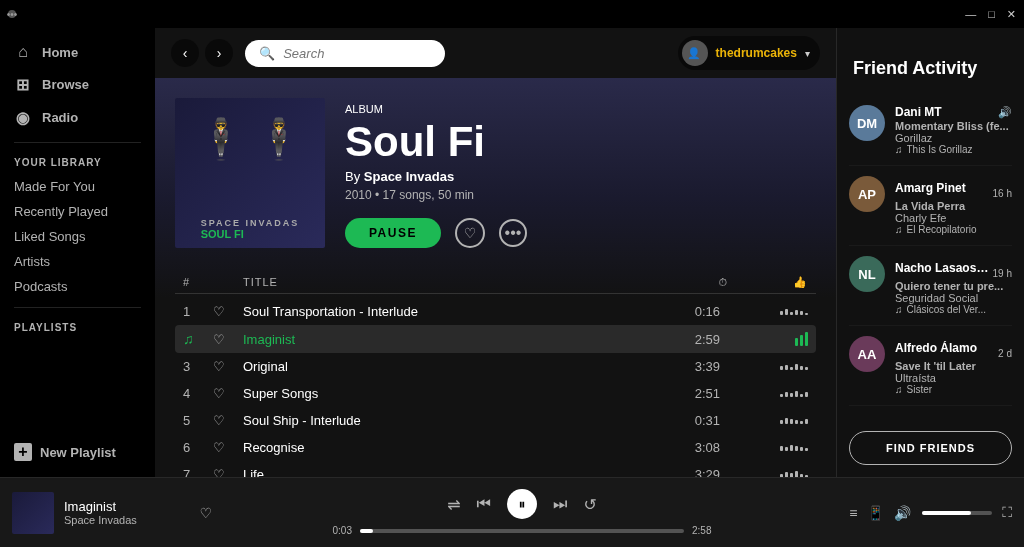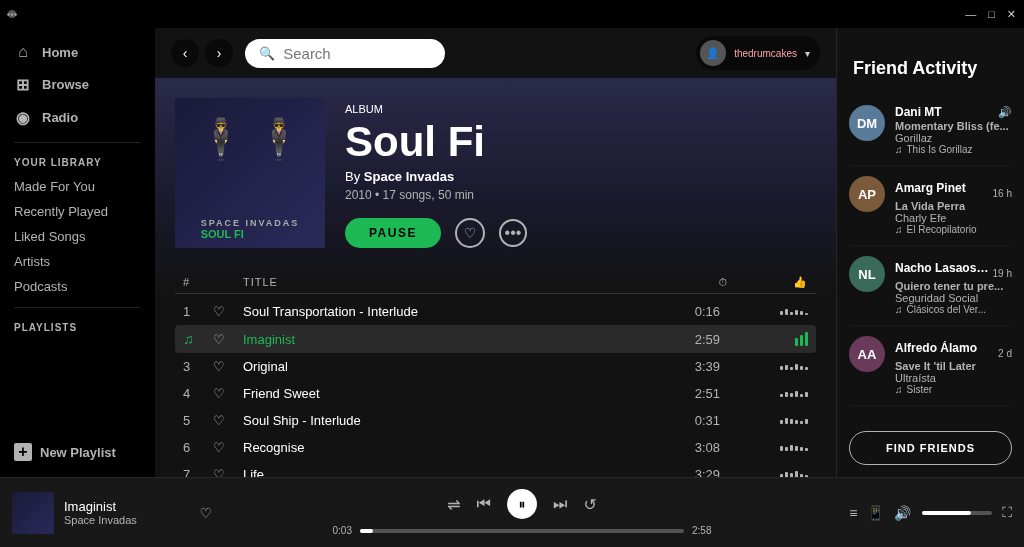--- a/index.html
+++ b/index.html
@@ -144,23 +144,24 @@
       background: #fff;
       border-radius: 20px;
       padding: 6px 14px;
       gap: 8px;
       flex: 0 0 200px;
     }
     .search-box input {
       background: transparent;
       border: none;
       outline: none;
-      font-size: 15px;
+      font-size: 13px;
       color: #a21caf;
       width: 140px;
+      font-style: italic;
     }
     .search-icon { color: #666; font-size: 13px; }
     .topbar-right {
       margin-left: auto;
       display: flex;
       align-items: center;
       gap: 10px;
     }
     .user-button {
       display: flex;
@@ -171,21 +172,21 @@
       padding: 4px 10px 4px 4px;
       cursor: pointer;
     }
     .user-avatar {
       width: 26px; height: 26px;
       background: #555;
       border-radius: 50%;
       display: flex; align-items: center; justify-content: center;
       font-size: 11px;
     }
-    .username { color: #fca5a5; font-size: 10px; font-weight: 400; }
+    .username { color: #eab308; font-size: 12px; font-weight: 700; }
     .chevron-down { color: #ccc; font-size: 10px; }
 
     
     .album-view {
       flex: 1;
       overflow-y: auto;
       background: linear-gradient(180deg, #2a2a4a 0%, #1a1a2e 120px, #121212 220px);
       padding: 20px;
     }
     .album-header {
@@ -597,21 +598,21 @@
               <div class="bar" style="height: 5px;"></div>
               <div class="bar" style="height: 3px;"></div>
               <div class="bar" style="height: 6px;"></div>
               <div class="bar" style="height: 4px;"></div>
               <div class="bar" style="height: 3px;"></div>
             </div>
           </div>
           <div class="track-row">
             <div class="track-num">4</div>
             <div class="track-heart">♡</div>
-            <div class="track-title">Friend Sweet</div>
+            <div class="track-title">Super Songs</div>
             <div class="track-duration">2:51</div>
             <div class="track-bars">
               <div class="bar" style="height: 3px;"></div>
               <div class="bar" style="height: 5px;"></div>
               <div class="bar" style="height: 4px;"></div>
               <div class="bar" style="height: 6px;"></div>
               <div class="bar" style="height: 3px;"></div>
               <div class="bar" style="height: 5px;"></div>
             </div>
           </div>

